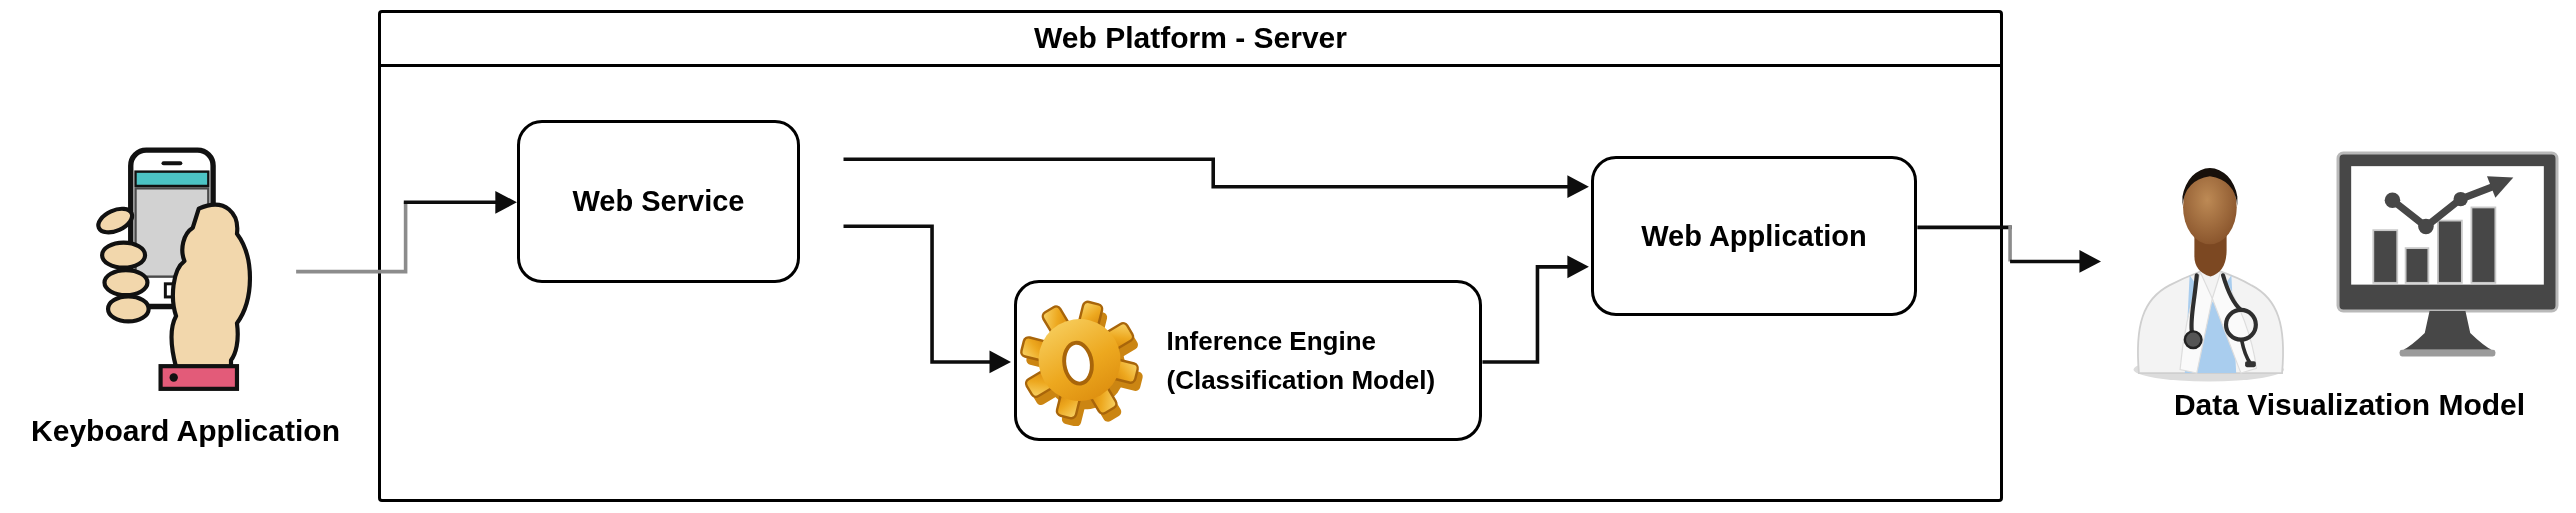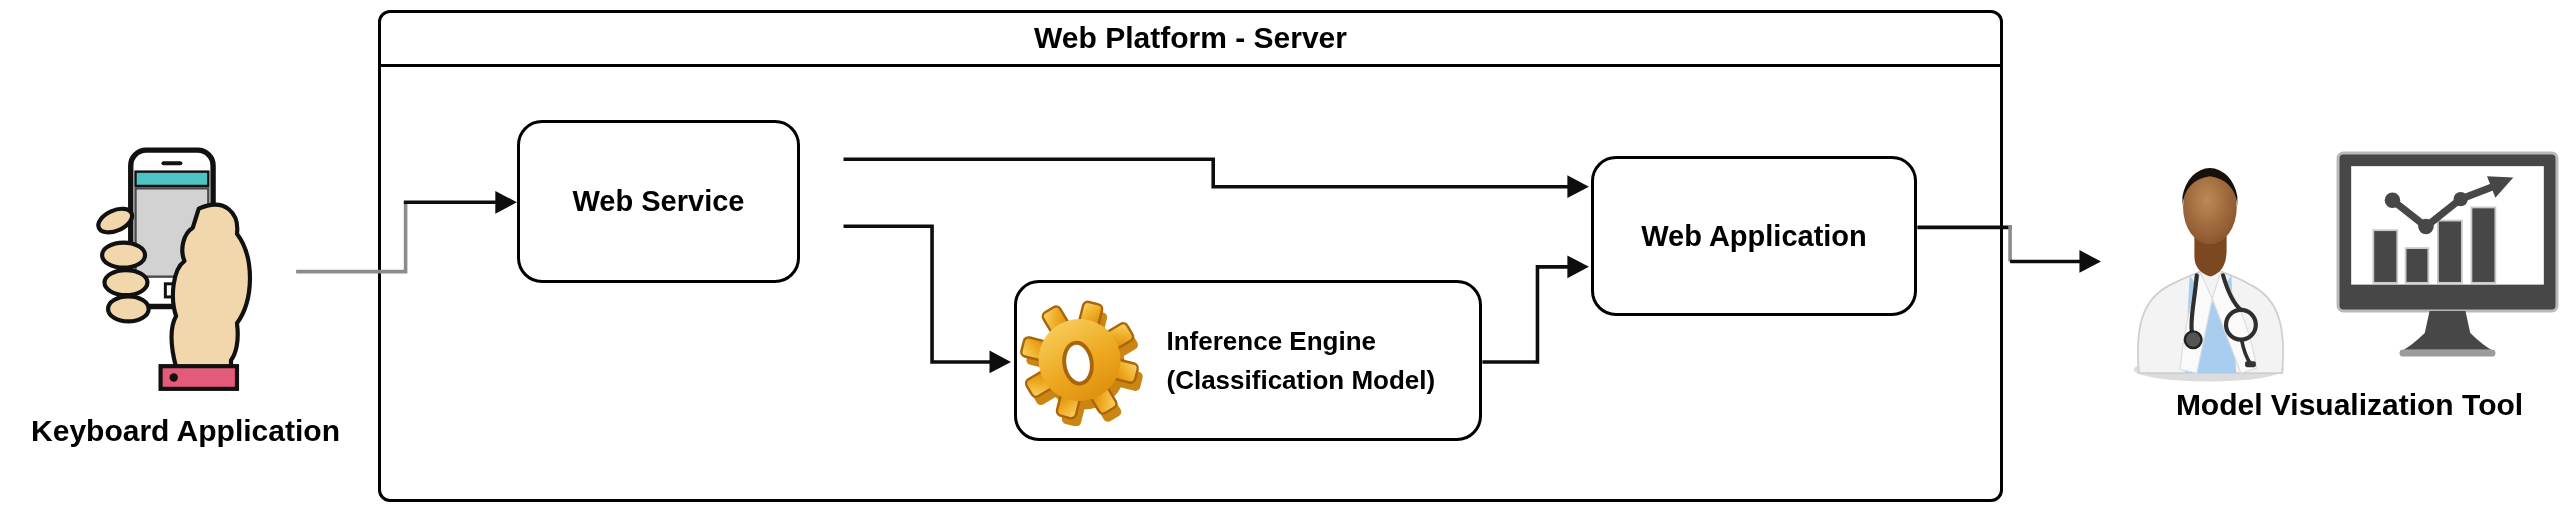--- a/index.html
+++ b/index.html
@@ -17,21 +17,21 @@
     box-sizing:border-box;
     background:#fff;
     border:3px solid var(--c-outline,#000000);
     border-radius:25px;
     display:flex;align-items:center;justify-content:center;
     z-index:2;
   }
   .node-label{font-size:29px;white-space:nowrap;}
   #server-box{
     left:378px;top:9.6px;width:1625px;height:492px;
-    border-width:3.6px;border-radius:12px;
+    border-width:3.6px;border-radius:4px;
     justify-content:flex-start;align-items:flex-start;
     z-index:1;
   }
   #server-title-band{
     position:absolute;left:0;top:0;right:0;height:51px;
     border-bottom:3.6px solid var(--c-outline,#000000);
     display:flex;align-items:center;justify-content:center;
   }
   #server-title{font-size:30px;white-space:nowrap;}
   #web-service-box{left:517px;top:120px;width:283px;height:163px;}
@@ -191,21 +191,21 @@
       <polyline points="96,84 152,128 210,82 262,62" fill="none" stroke="var(--c-monitor-dark,#474747)" stroke-width="12" stroke-linecap="round" stroke-linejoin="round"></polyline>
       <circle cx="96" cy="84" r="13" fill="var(--c-monitor-dark,#474747)"></circle>
       <circle cx="152" cy="128" r="13" fill="var(--c-monitor-dark,#474747)"></circle>
       <circle cx="210" cy="82" r="12" fill="var(--c-monitor-dark,#474747)"></circle>
       <polygon points="298,46 254,44 268,80" fill="var(--c-monitor-dark,#474747)"></polygon>
     </g>
 
     <path d="M158,269 L218,269 L226,306 Q250,329 262,334 L114,334 Q126,329 150,306 Z" fill="var(--c-monitor-dark,#474747)"></path>
     <rect x="108" y="334" width="160" height="11" rx="4" fill="#9b9b9b"></rect>
   </svg>
-  <div class="caption" id="dataviz-caption">Model Visualization Tool</div>
+  <div class="caption" id="dataviz-caption">Data Visualization Model</div>
 
   <svg id="connector-layer" width="2576" height="514" viewBox="0 0 4306 859" aria-hidden="true">
     <g fill="none" stroke-width="6">
 
       <path d="M495 454 H678 V338" stroke="var(--c-connector-gray,#8c8c8c)"></path>
       <path d="M675 338 H840" stroke="var(--c-connector-black,#0d0d0d)"></path>
 
       <path d="M1410 266 H2028 V312 H2630" stroke="var(--c-connector-black,#0d0d0d)"></path>
 
       <path d="M1410 378 H1558 V605 H1660" stroke="var(--c-connector-black,#0d0d0d)"></path>

